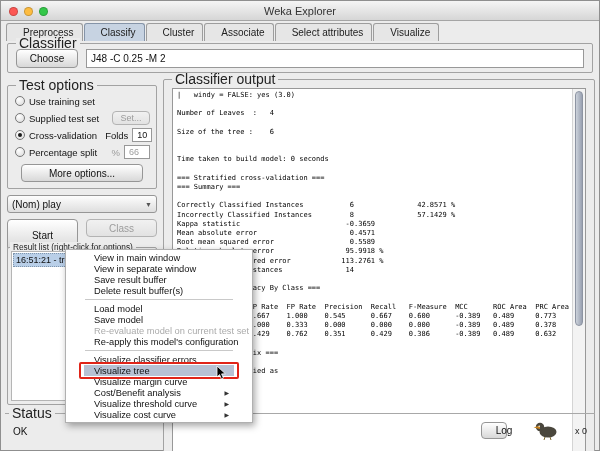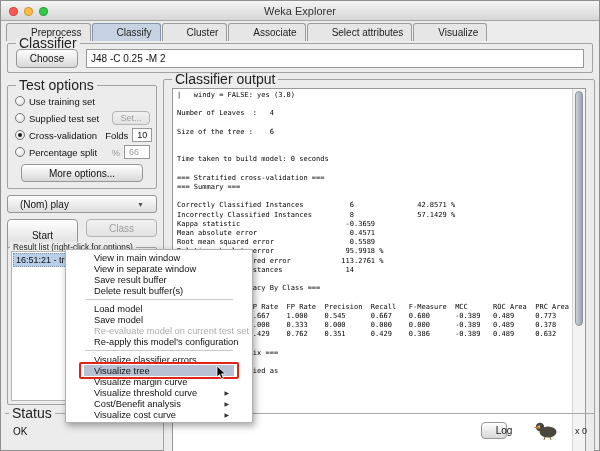--- a/index.html
+++ b/index.html
@@ -10,21 +10,21 @@
   
   .titlebar { position:absolute; top:0; left:0; right:0; height:20px;
     background:linear-gradient(#f5f5f5,#d6d6d6); border-bottom:1px solid #a5a5a5;
     text-align:center; line-height:20px; font-size:11px; color:#333; }
   .lights { position:absolute; left:8px; top:6px; display:flex; gap:6px; }
   .light { width:9px; height:9px; border-radius:50%; border:1px solid rgba(0,0,0,.2); }
   .light.red { background:#fc5753; } .light.yellow { background:#fdbc40; } .light.green { background:#34c749; }
 
   
   .tabbar { position:absolute; top:21px; left:5px; right:5px; height:19px; display:flex; gap:1px; align-items:flex-end; }
-  .tab { font-size:10px; padding:3px 8px 3px 24px; background:#e6e6e6; border:1px solid #9d9d9d; border-bottom:none;
+  .tab { font-size:10px; padding:3px 8px 3px 16px; background:#e6e6e6; border:1px solid #9d9d9d; border-bottom:none;
     border-radius:3px 3px 0 0; color:#222; height:18px; line-height:12px; }
   .tab.active { background:#c7d3e2; border-color:#8594a8; }
 
   
   .group { position:absolute; border:1px solid #a2a2a2; border-radius:2px; background:#ececec; }
   .legend { position:absolute; top:-6px; left:8px; background:#ececec; padding:0 3px; font-size:14px; color:#222; line-height:11px; }
 
   
   .btn { position:absolute; display:flex; align-items:center; justify-content:center;
     background:linear-gradient(#ffffff,#d8d8d8); border:1px solid #969696; border-radius:4px;
@@ -48,21 +48,21 @@
   .to-label { white-space:nowrap; }
   .to-label.dim { color:#9c9c9c; }
   .spacer { flex:1; }
   .mini-btn { position:static; width:38px; height:14px; font-size:9px; }
   .mini-field { position:static; width:26px; height:14px; font-size:9px; }
   .more-btn { left:13px; right:13px; top:78px; height:18px; }
 
   
   .combo { position:absolute; left:6px; top:194px; width:150px; height:18px;
     background:linear-gradient(#fdfdfd,#dedede); border:1px solid #969696; border-radius:3px;
-    display:flex; align-items:center; font-size:10px; padding:0 12px; }
+    display:flex; align-items:center; font-size:10px; padding:0 4px; }
   .combo .arrow { margin-left:auto; font-size:7px; color:#555; }
 
   .start-btn { left:6px; top:218px; width:71px; height:32px; }
   .stop-btn { left:85px; top:218px; width:71px; height:18px; }
 
   
   .g-results { left:6px; top:246px; width:150px; height:158px; }
   .g-results .legend { font-size:8.3px; left:2px; }
   .rl-inner { position:absolute; inset:3px; background:#fff; border:1px solid #b5b5b5; }
   .rl-item { margin:1px; padding:1px 2px; font-size:9px; background:#b9cfe8; border:1px dotted #7f96ad; white-space:nowrap; overflow:hidden; }
@@ -261,25 +261,25 @@
       <span>Visualize tree</span>
       <span class="red-box"></span>
       <svg class="cursor" width="11" height="14" viewBox="0 0 11 14">
         <path d="M1,0 L1,11 L3.6,8.6 L5.4,13 L7.4,12.1 L5.6,7.9 L9.4,7.8 Z" fill="#000" stroke="#fff" stroke-width="0.8"></path>
       </svg>
     </div>
     <div class="menu-item">
       <span>Visualize margin curve</span>
     </div>
     <div class="menu-item">
+      <span>Cost/Benefit analysis</span>
+      <span class="sub-arrow">▶</span>
+    </div>
+    <div class="menu-item">
       <span>Visualize threshold curve</span>
-      <span class="sub-arrow">▶</span>
-    </div>
-    <div class="menu-item">
-      <span>Cost/Benefit analysis</span>
       <span class="sub-arrow">▶</span>
     </div>
     <div class="menu-item">
       <span>Visualize cost curve</span>
       <span class="sub-arrow">▶</span>
     </div>
   </div>
 
   <div class="statusbar">
     <span class="legend">Status</span>

